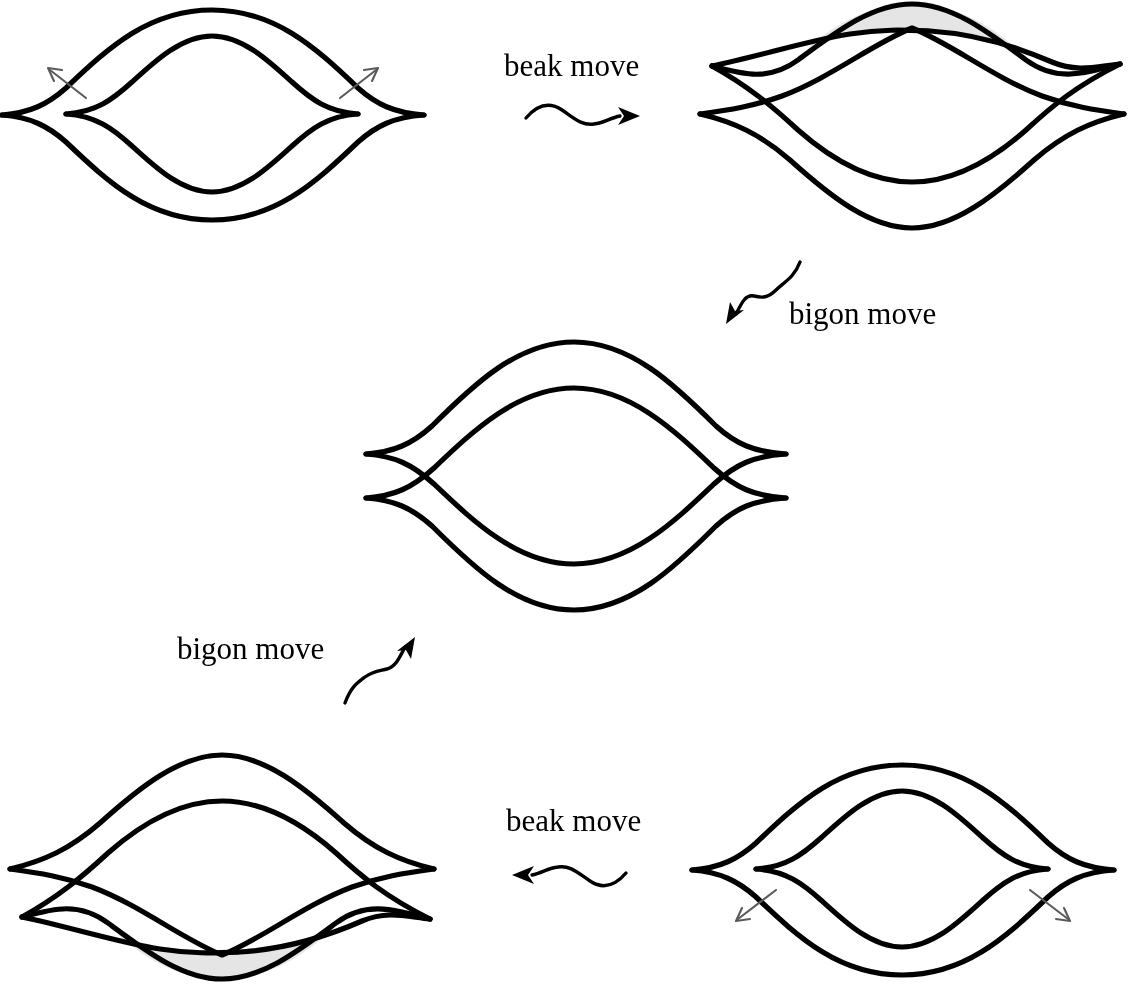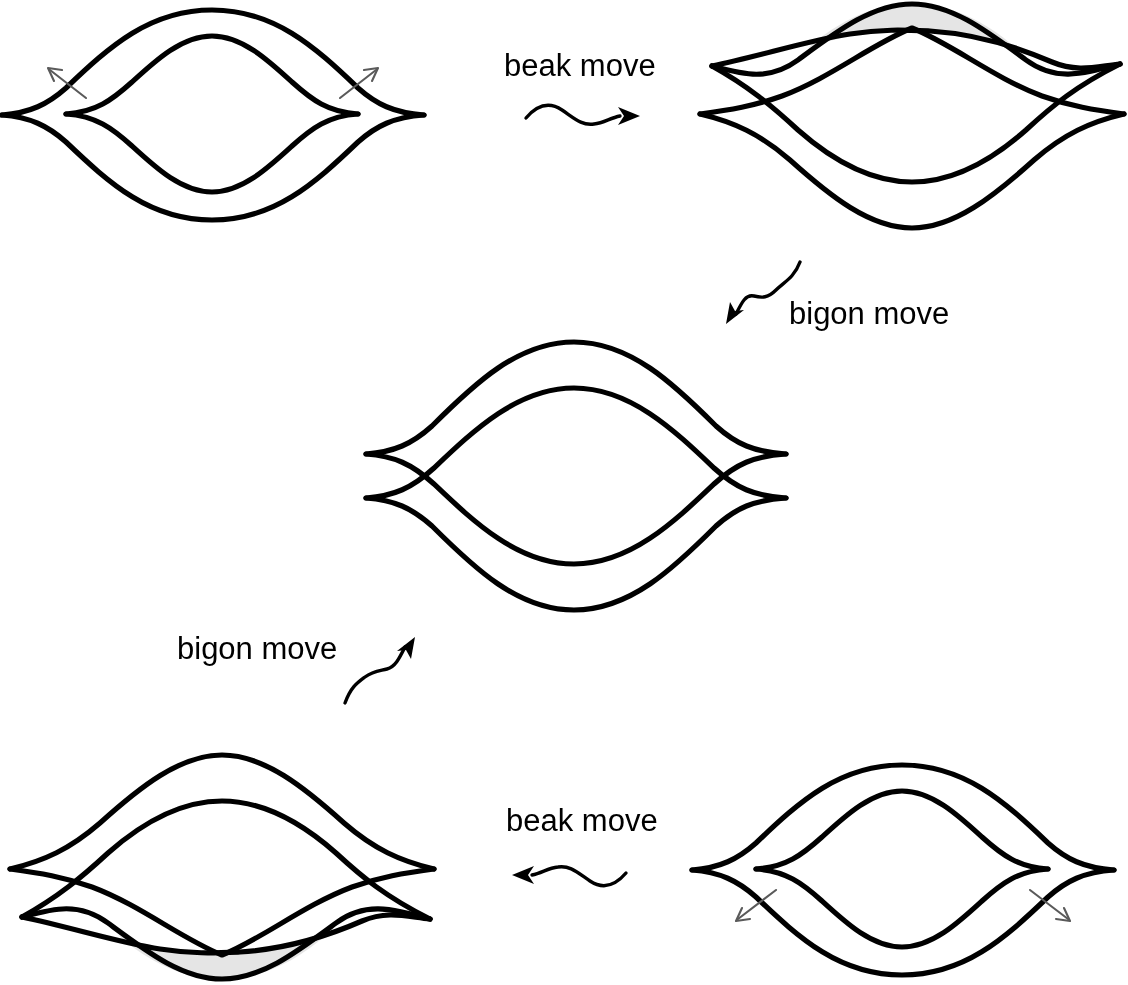--- a/index.html
+++ b/index.html
@@ -19,21 +19,21 @@
     position: absolute;
     left: 0; top: 0;
     width: 1128px;
     height: 985px;
   }
   .panel {
     position: absolute;
   }
   .move-label {
     position: absolute;
-    font-family: Liberation Sans, sans-serif;
+    font-family: Liberation Serif, serif;
     font-size: 31px;
     line-height: 1;
     white-space: nowrap;
     color: #000000;
   }
   svg { display: block; overflow: visible; }
   .curve {
     fill: none;
     stroke: #000000;
     stroke-width: 5.2;

